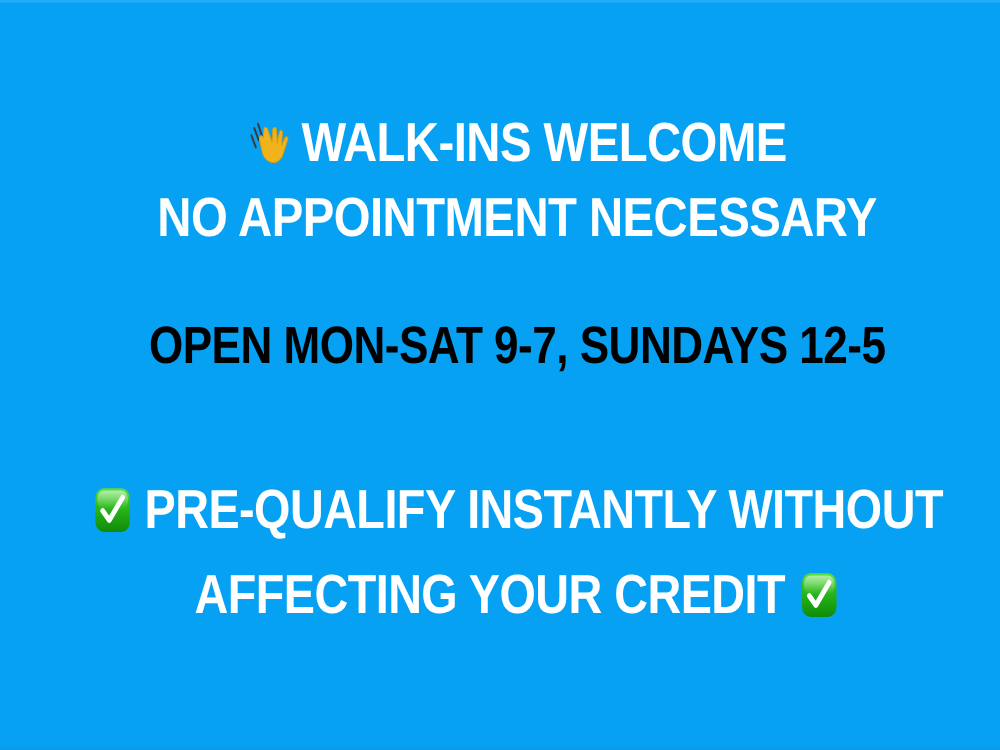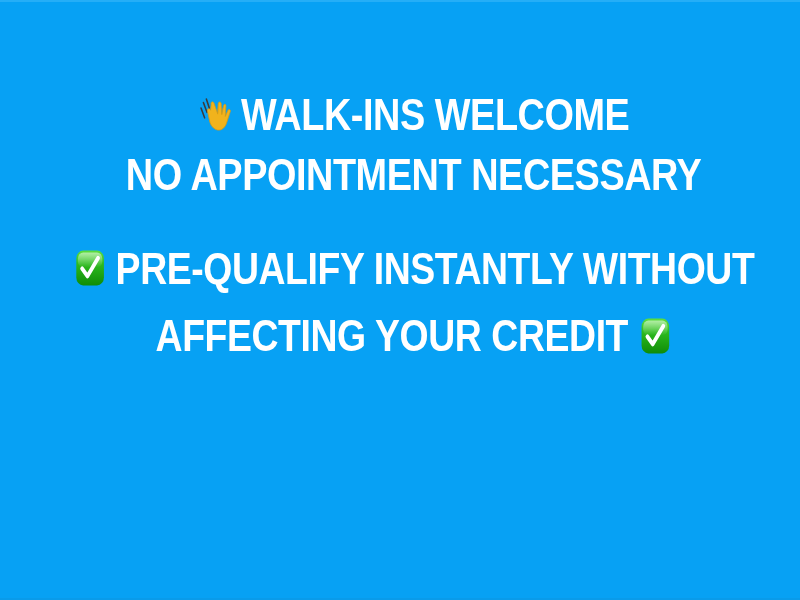--- a/index.html
+++ b/index.html
@@ -92,21 +92,21 @@
   #block-hours {
     margin-top: 56px;
   }
   #line-hours {
     font-size: 42px;
     transform: scaleX(0.84);
   }
 
   
   #block-prequalify {
-    margin-top: 48px;
+    margin-top: 88px;
   }
   #line-prequalify {
     font-size: 44px;
     transform: scaleX(0.85);
   }
   #line-affecting {
     font-size: 44px;
     margin-top: 22px;
     transform: scaleX(0.85);
   }
@@ -166,20 +166,25 @@
       </span>
       <span class="text-span">WALK-INS WELCOME</span>
     </div>
 
     <div class="line line-white" id="line-noappointment">
       <span class="text-span">NO APPOINTMENT NECESSARY</span>
     </div>
 
   </div>
 
+  <div class="block" id="block-hours">
+    <div class="line line-black" id="line-hours">
+      <span class="text-span">OPEN MON-SAT 9-7, SUNDAYS 12-5</span>
+    </div>
+  </div>
 
   <div class="block" id="block-prequalify">
 
     <div class="line line-white" id="line-prequalify">
       <span class="emoji-check lead">
         <svg viewBox="0 0 64 64" width="40" height="40" aria-hidden="true">
           <defs>
             <linearGradient id="gchk1" x1="0" y1="0" x2="0" y2="1">
               <stop offset="0%" stop-color="#5ddf3f"></stop>
               <stop offset="38%" stop-color="#2dbb1e"></stop>

